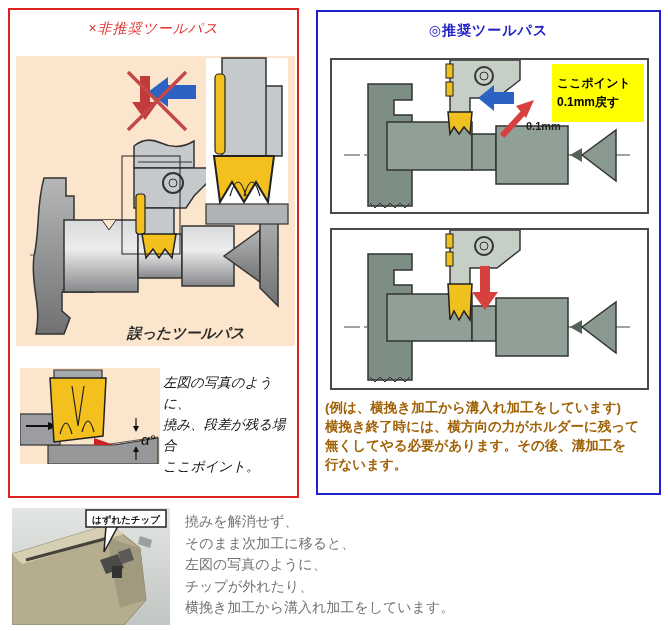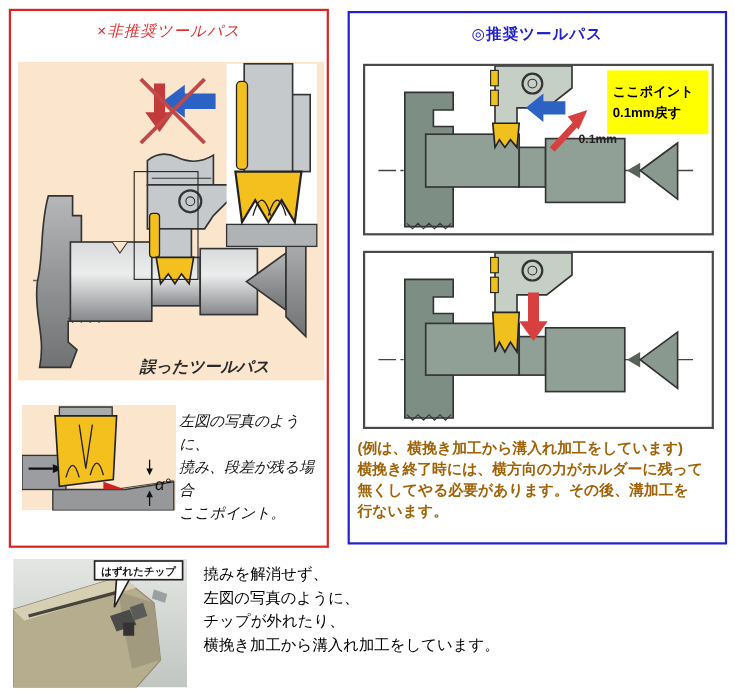--- a/index.html
+++ b/index.html
@@ -23,21 +23,21 @@
   #right-img-1 { top:46px;  height:156px; }
   #right-img-2 { top:216px; height:162px; }
   .right-img svg { display:block; width:100%; height:100%; }
 
   .point-callout { position:absolute; left:220px; top:4px; width:92px;
                    background:#ffff00; color:#000; font-size:12px; line-height:19px;
                    padding:10px 5px; }
   .right-desc { position:absolute; left:7px; top:386px; font-size:13.5px; line-height:19px; color:#a16207; }
 
   .bottom-photo { position:absolute; left:12px; top:508px; width:158px; height:117px; }
-  .bottom-text  { position:absolute; left:185px; top:511px; font-size:14px; line-height:21.5px; color:#000000; }
+  .bottom-text  { position:absolute; left:185px; top:511px; font-size:14px; line-height:21.5px; color:#737373; }
 </style>
 </head>
 <body>
 
 <div class="canvas">
 
   <div class="panel" id="left-panel">
     <div class="panel-title">×非推奨ツールパス</div>
 
     <svg class="left-main-img" viewBox="0 0 279 290">
@@ -189,18 +189,19 @@
     <path d="M88,52 L106,46 L112,60 L94,66 Z" fill="#4a4a48"></path>
     <path d="M106,44 L118,40 L122,52 L110,56 Z" fill="#5a5a58"></path>
     <rect x="100" y="58" width="10" height="12" fill="#333333"></rect>
     <path d="M94,18 L106,18 L92,44 Z" fill="#ffffff" stroke="#222" stroke-width="1.5"></path>
     <rect x="74" y="2" width="80" height="17" fill="#ffffff" stroke="#222" stroke-width="1.5"></rect>
     <text x="114" y="14.5" text-anchor="middle" font-size="9.5" font-weight="bold" fill="#111">はずれたチップ</text>
   </svg>
 
   <div class="bottom-text">
     <div>撓みを解消せず、</div>
+    <div>そのまま次加工に移ると、</div>
     <div>左図の写真のように、</div>
     <div>チップが外れたり、</div>
     <div>横挽き加工から溝入れ加工をしています。</div>
   </div>
 
 </div>
 
 </body></html>

